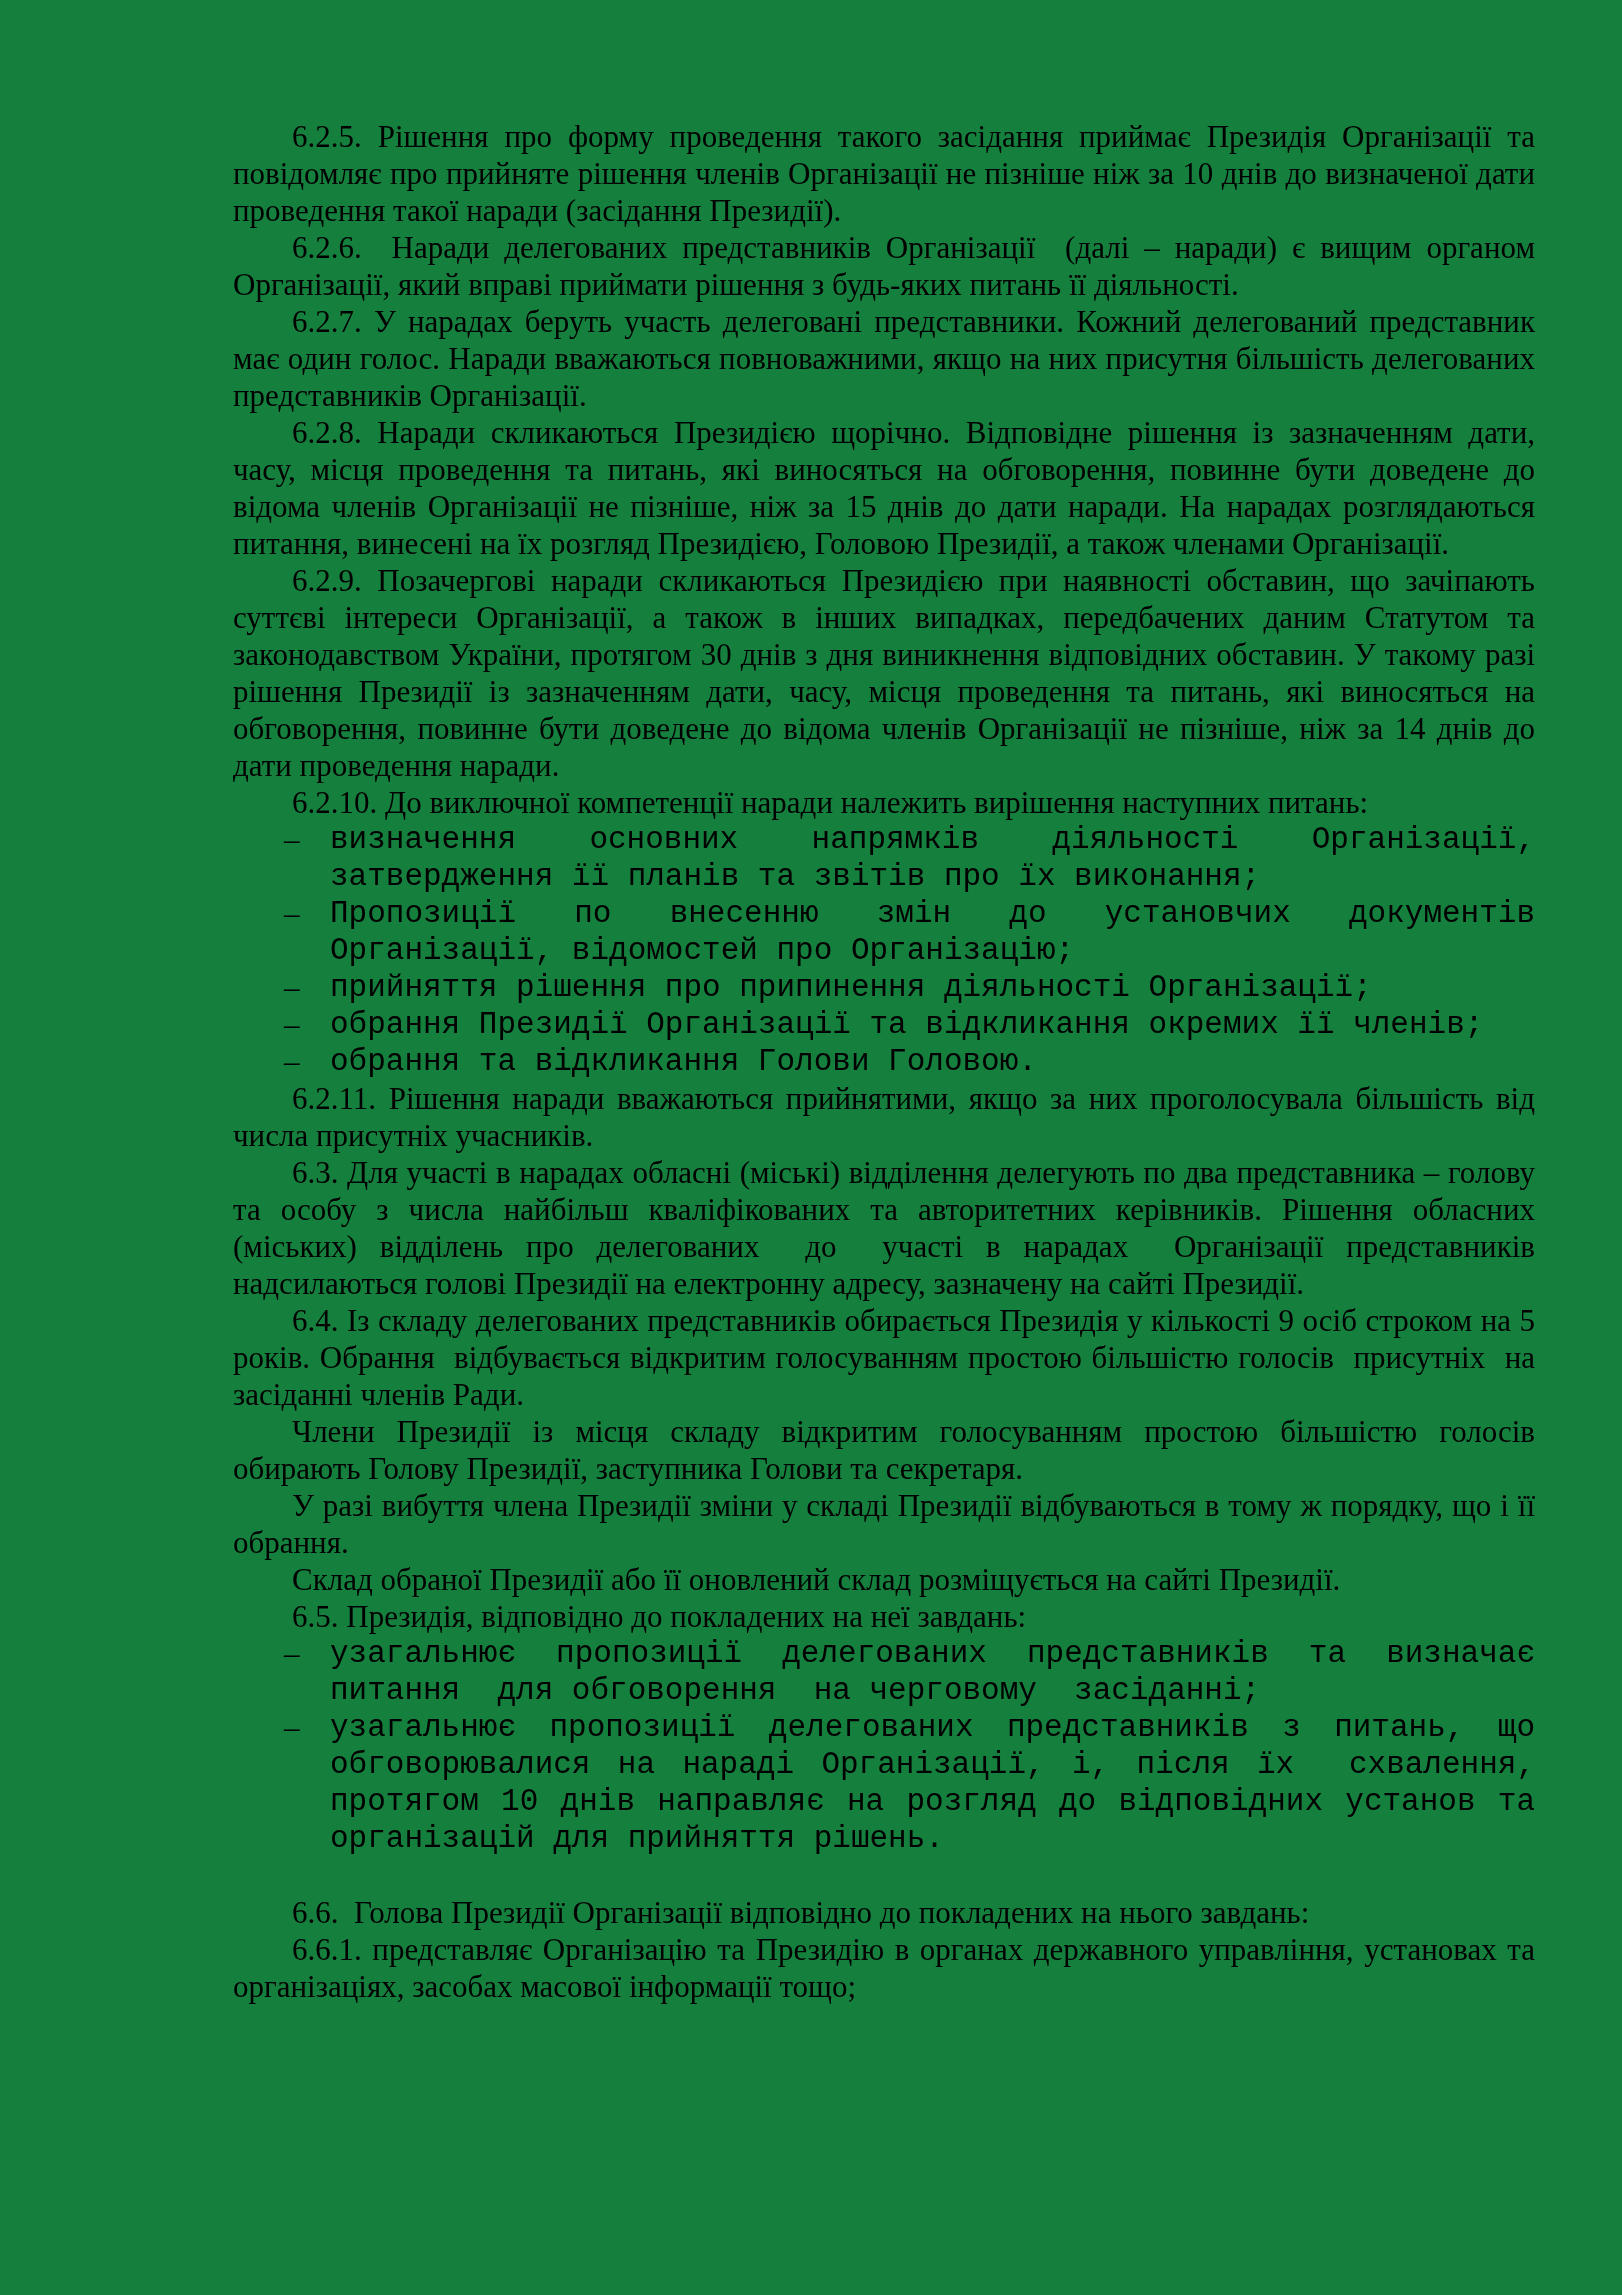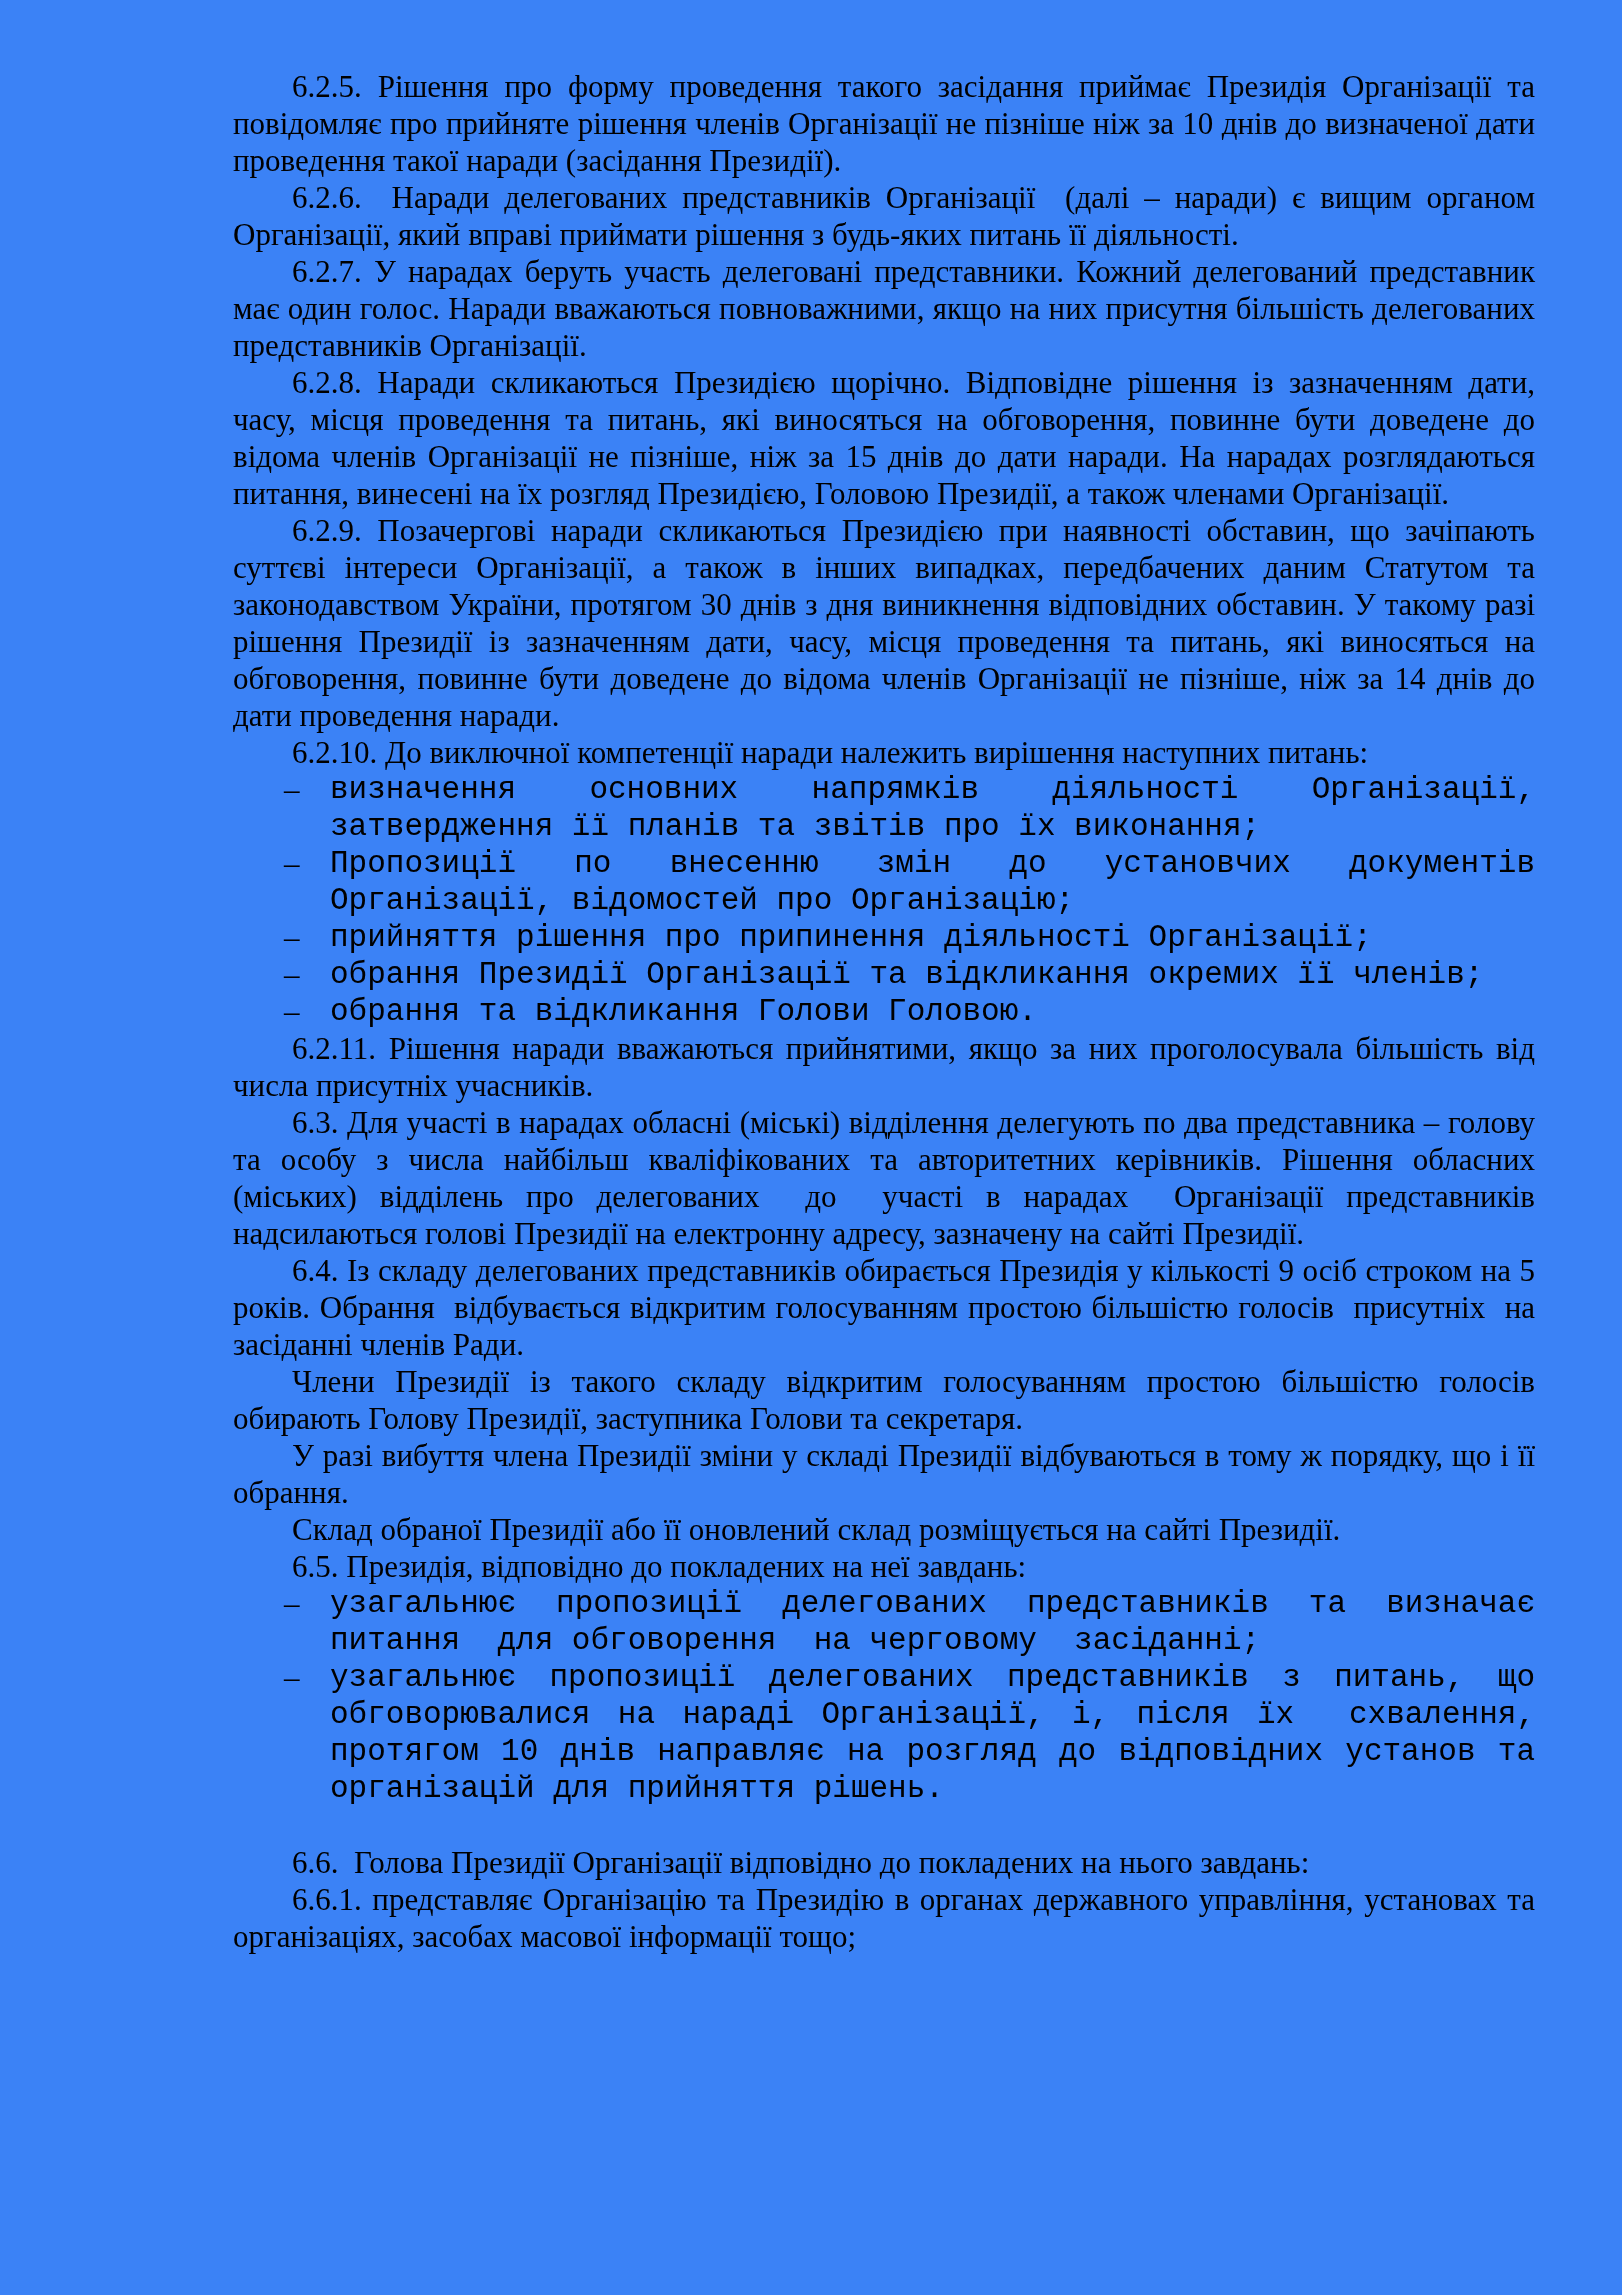--- a/index.html
+++ b/index.html
@@ -4,23 +4,23 @@
 <style>
   html, body {
     margin: 0;
     padding: 0;
     background: #ffffff;
   }
   .page {
     position: relative;
     width: 1623px;
     height: 2295px;
-    background: #3b82f6;
+    background: #15803d;
     box-sizing: border-box;
-    padding: 68px 88px 0 233px;
+    padding: 118px 88px 0 233px;
     font-family: "Liberation Serif", "DejaVu Serif", serif;
     font-size: 31px;
     line-height: 37px;
     color: #000000;
     overflow: hidden;
   }
   .doc-body {
     width: 100%;
   }
   .para {
@@ -75,21 +75,21 @@
     <span class="list-marker">–</span>
     <span class="list-text">обрання Президії Організації та відкликання окремих її членів;</span>
   </div>
       <div class="list-item">
     <span class="list-marker">–</span>
     <span class="list-text">обрання та відкликання Голови Головою.</span>
   </div>
       <p class="para">6.2.11. Рішення наради вважаються прийнятими, якщо за них проголосувала більшість від числа присутніх учасників.</p>
       <p class="para">6.3. Для участі в нарадах обласні (міські) відділення делегують по два представника – голову та особу з числа найбільш кваліфікованих та авторитетних керівників. Рішення обласних (міських) відділень про делегованих  до  участі в нарадах  Організації представників  надсилаються голові Президії на електронну адресу, зазначену на сайті Президії.</p>
       <p class="para">6.4. Із складу делегованих представників обирається Президія у кількості 9 осіб строком на 5 років. Обрання  відбувається відкритим голосуванням простою більшістю голосів  присутніх  на засіданні членів Ради.</p>
-      <p class="para">Члени Президії із такого складу відкритим голосуванням простою більшістю голосів обирають Голову Президії, заступника Голови та секретаря.</p>
+      <p class="para">Члени Президії із місця складу відкритим голосуванням простою більшістю голосів обирають Голову Президії, заступника Голови та секретаря.</p>
       <p class="para">У разі вибуття члена Президії зміни у складі Президії відбуваються в тому ж порядку, що і її обрання.</p>
       <p class="para">Склад обраної Президії або її оновлений склад розміщується на сайті Президії.</p>
       <p class="para">6.5. Президія, відповідно до покладених на неї завдань:</p>
       <div class="list-item">
     <span class="list-marker">–</span>
     <span class="list-text">узагальнює пропозиції делегованих представників та визначає  питання  для обговорення  на черговому  засіданні;</span>
   </div>
       <div class="list-item">
     <span class="list-marker">–</span>
     <span class="list-text">узагальнює пропозиції делегованих представників з питань, що обговорювалися на нараді Організації, і, після їх  схвалення, протягом 10 днів направляє на розгляд до відповідних установ та організацій для прийняття рішень.</span>

